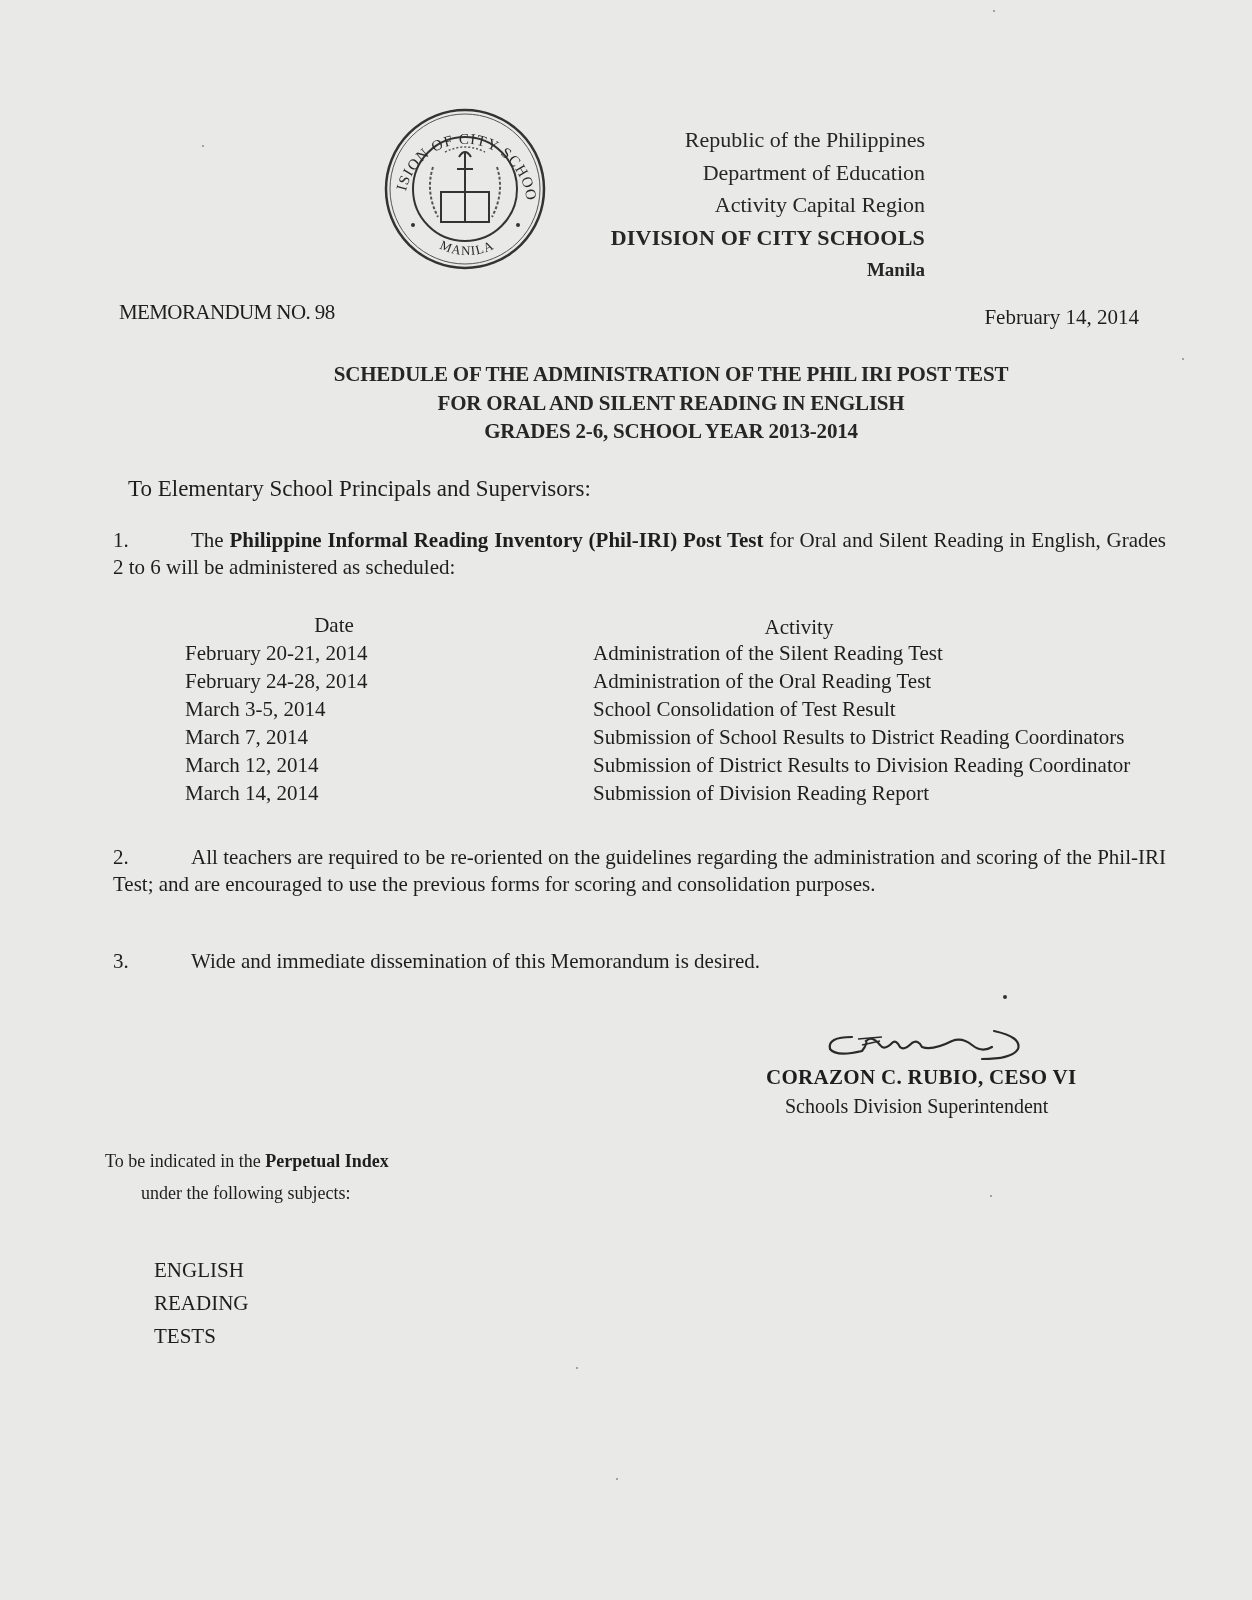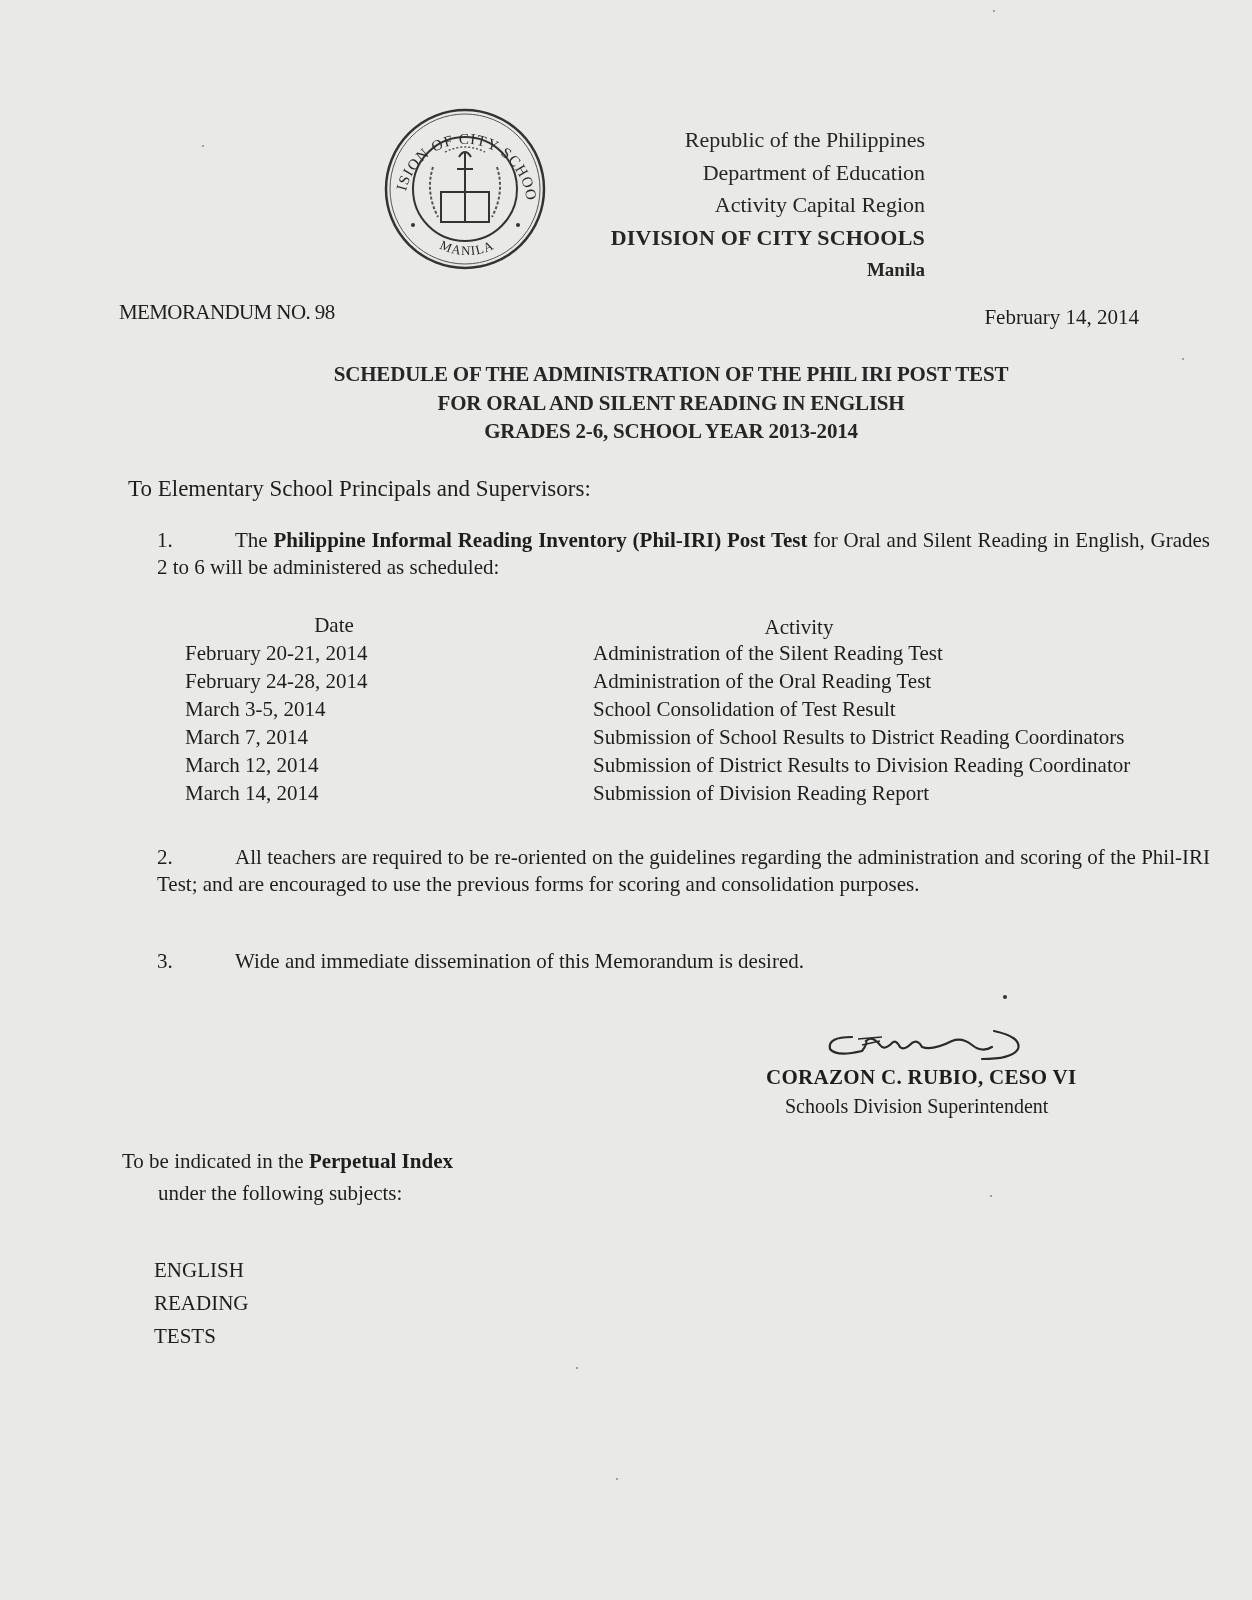--- a/index.html
+++ b/index.html
@@ -68,21 +68,20 @@
       left: 128px; top: 476px;
       font-size: 23px;
     }
 
     .para {
       left: 113px;
       width: 1053px;
       font-size: 21px;
       line-height: 27px;
       text-align: justify;
-      margin-left: 44px;
     }
     .para .num {
       display: inline-block;
       width: 78px;
     }
     .para b { font-weight: bold; }
 
     .p1 { top: 527px; }
 
     .schedule {
@@ -119,22 +118,22 @@
       font-weight: bold;
       font-size: 21px;
       letter-spacing: 0.3px;
     }
     .sig-title {
       left: 785px; top: 1095px;
       font-size: 20px;
     }
 
     .index-note {
-      left: 122px; top: 1145px;
-      font-size: 21px;
+      left: 105px; top: 1145px;
+      font-size: 18px;
       line-height: 32px;
     }
     .index-note .indent { padding-left: 36px; display: block; }
 
     .subjects {
       left: 138px; top: 1238px;
       font-size: 21px;
       line-height: 33px;
       list-style: none;
       margin: 16px; padding: 0;

